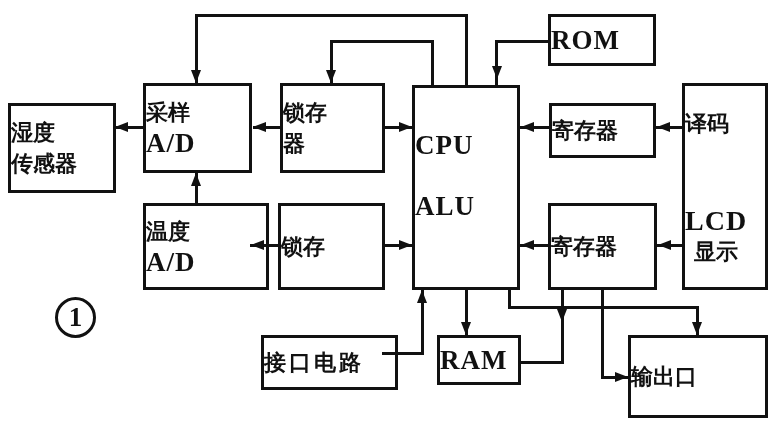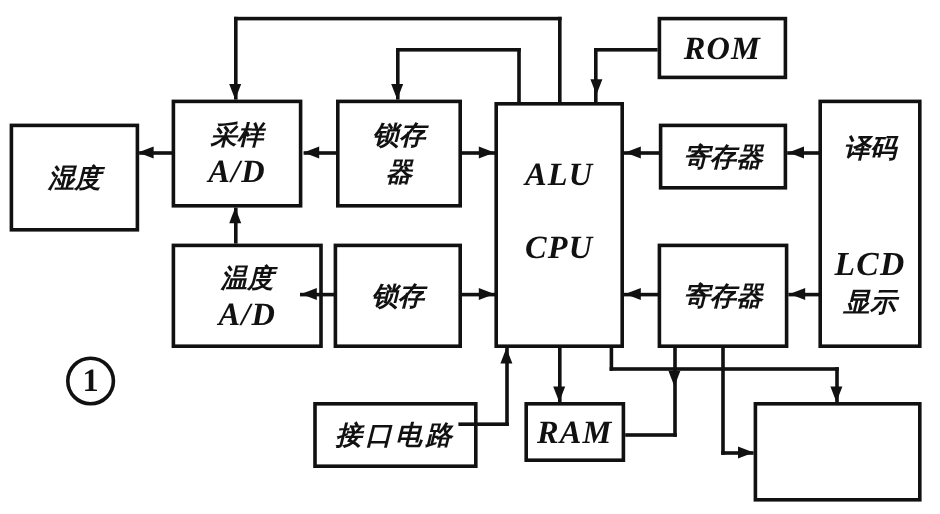--- a/index.html
+++ b/index.html
@@ -2,22 +2,22 @@
 <html><head>
 <meta charset="utf-8">
 <style>
   html,body{margin:0;padding:0;background:#fff;}
   .stage{
     position:relative;width:783px;height:428px;background:#ffffff;
     font-family:"Liberation Serif","DejaVu Serif",serif;color:#111;overflow:hidden;
   }
   .box{
     position:absolute;border:3px solid #111;box-sizing:border-box;background:#fff;
-    display:flex;flex-direction:column;align-items:center;justify-content:center;
-    text-align:center;font-weight:bold;font-size:22px;line-height:31px;font-style:italic;
+    display:flex;flex-direction:column;align-items:flex-start;justify-content:center;
+    text-align:center;font-weight:bold;font-size:22px;line-height:31px;
   }
   .box .ln{display:block;white-space:nowrap;}
   .latin{font-size:27px;letter-spacing:1px;}
   .seg{position:absolute;background:#111;}
   .ar{position:absolute;width:0;height:0;}
   .ar-left {border-top:5px solid transparent;border-bottom:5px solid transparent;border-right:13px solid #111;}
   .ar-right{border-top:5px solid transparent;border-bottom:5px solid transparent;border-left:13px solid #111;}
   .ar-up   {border-left:5px solid transparent;border-right:5px solid transparent;border-bottom:13px solid #111;}
   .ar-down {border-left:5px solid transparent;border-right:5px solid transparent;border-top:13px solid #111;}
   .conn{position:absolute;left:0;top:0;width:0;height:0;}
@@ -29,35 +29,36 @@
   .cpu{justify-content:flex-start;padding-top:42px;gap:30px;}
   .dec{justify-content:space-between;padding:22px 0 20px 0;}
 </style>
 </head>
 <body>
 
 <div class="stage">
 
   <div class="box" style="left:8px;top:83px;width:108px;height:90px;margin-top:20px;">
     <span class="ln">湿度</span>
+    <span class="ln">传感器</span>
   </div>
 
   <div class="box" style="left:143px;top:83px;width:109px;height:90px;">
     <span class="ln">采样</span>
     <span class="ln latin">A/D</span>
   </div>
 
   <div class="box" style="left:280px;top:83px;width:105px;height:90px;">
     <span class="ln">锁存</span>
     <span class="ln">器</span>
   </div>
 
   <div class="box cpu" style="left:412px;top:85px;width:108px;height:205px;">
+    <span class="ln latin">CPU</span>
     <span class="ln latin">ALU</span>
-    <span class="ln latin">CPU</span>
   </div>
 
   <div class="box" style="left:548px;top:14px;width:108px;height:52px;">
     <span class="ln latin">ROM</span>
   </div>
 
   <div class="box" style="left:549px;top:103px;width:107px;height:55px;">
     <span class="ln">寄存器</span>
   </div>
 
@@ -84,20 +85,21 @@
 
   <div class="box" style="left:245px;top:335px;width:137px;height:55px;margin-left:16px;">
     <span class="ln" style="letter-spacing:3px;">接口电路</span>
   </div>
 
   <div class="box" style="left:437px;top:335px;width:84px;height:50px;">
     <span class="ln latin">RAM</span>
   </div>
 
   <div class="box" style="left:628px;top:335px;width:140px;height:83px;">
+    <span class="ln">输出口</span>
   </div>
 
   <div class="badge">
     <span>1</span>
   </div>
 
   <div class="conn">
     <div class="seg" style="left:116px;top:126px;width:28px;height:3px;"></div>
     <div class="ar ar-left" style="left:115px;top:122px;"></div>
   </div>

